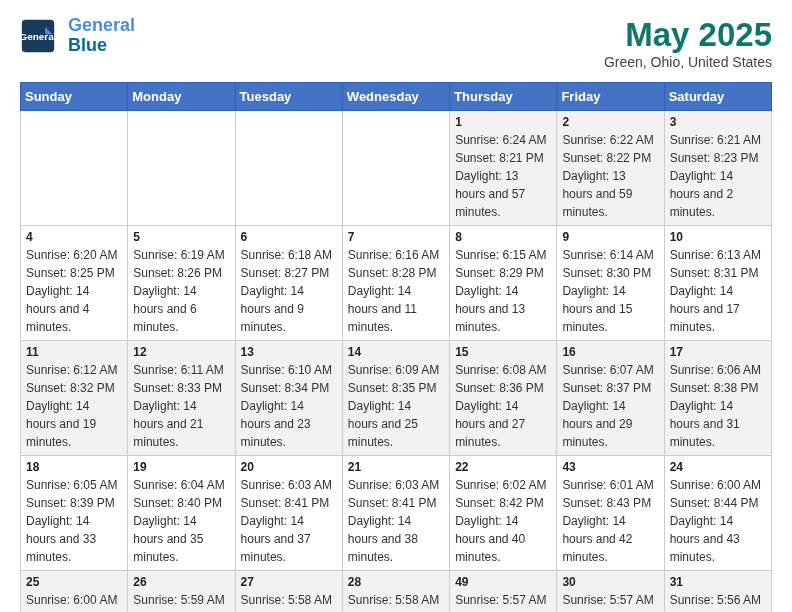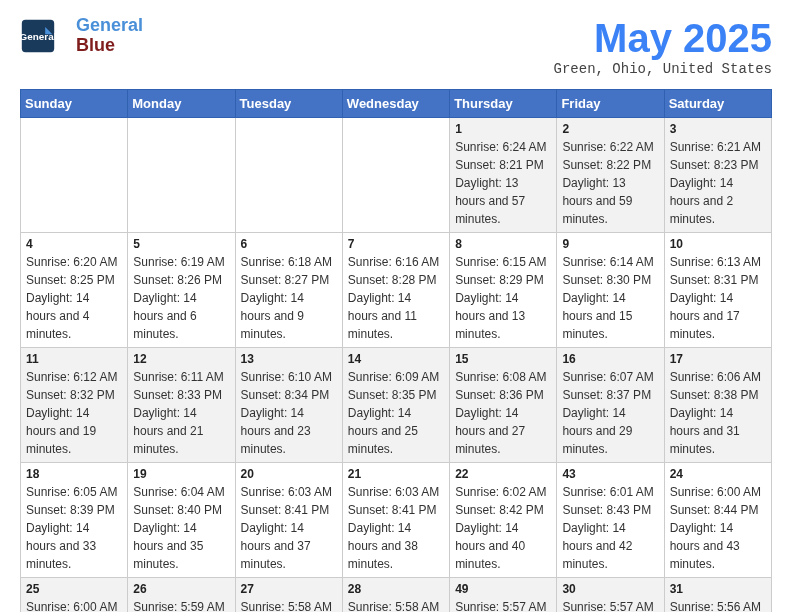--- a/index.html
+++ b/index.html
@@ -12,47 +12,46 @@
     }
     .header {
       display: flex;
       justify-content: space-between;
       align-items: flex-start;
       margin-bottom: 12px;
     }
     .logo {
       display: flex;
       align-items: center;
-      gap: 20px;
+      gap: 12px;
     }
     .logo-text {
       font-size: 18px;
       font-weight: bold;
       color: #1a3a5c;
       line-height: 1.1;
     }
     .logo-text span {
       color: #4a90d9;
     }
     .logo-icon {
       width: 36px;
       height: 36px;
     }
     .title-block {
       text-align: right;
     }
     .main-title {
-      font-size: 40px;
+      font-size: 33px;
       font-weight: bold;
-      color: #3b82f6;
+      color: #0f766e;
     }
     .subtitle {
       font-size: 14px;
       color: #444;
-      font-family: Liberation Mono, monospace;
     }
     table {
       width: 100%;
       border-collapse: collapse;
       table-layout: fixed;
     }
     thead tr {
       background-color: #4472c4;
       color: #fff;
     }
@@ -97,21 +96,21 @@
 <div class="header">
   <div class="logo">
     <svg class="logo-icon" viewBox="0 0 40 40">
       <rect x="2" y="2" width="36" height="36" rx="4" fill="#1a3a5c"></rect>
       <text x="20" y="24" text-anchor="middle" fill="white" font-size="11" font-weight="bold" font-family="Arial">General</text>
       <polygon points="28,10 36,18 28,18" fill="#4a90d9"></polygon>
     </svg>
     <div>
       <div class="logo-text">
         <span>General</span><br>
-        <span style="color:#7f1d1d">Blue</span>
+        <span style="color:#0369a1">Blue</span>
       </div>
     </div>
   </div>
   <div class="title-block">
     <div class="main-title">May 2025</div>
     <div class="subtitle">Green, Ohio, United States</div>
   </div>
 </div>
 
 <table>

